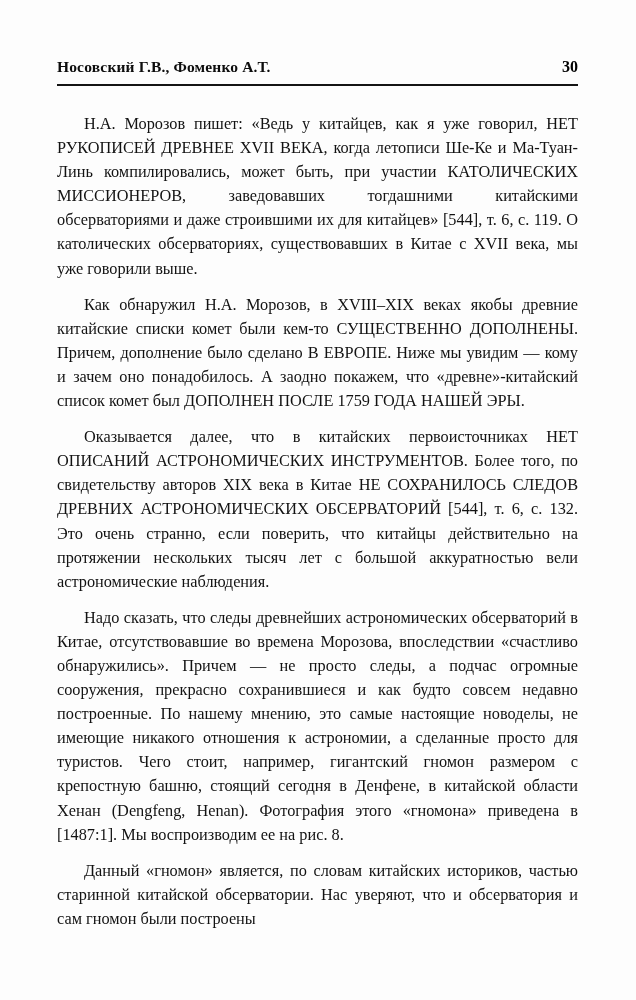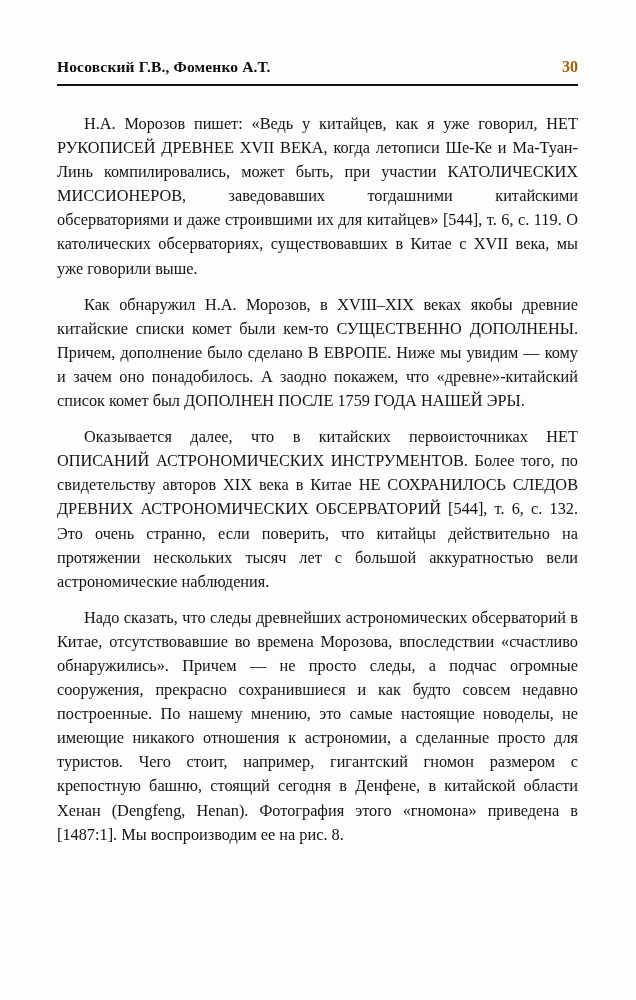--- a/index.html
+++ b/index.html
@@ -38,21 +38,21 @@
     font-weight: bold;
     font-size: 15.5px;
     letter-spacing: 0.15px;
     white-space: nowrap;
     color: #0d0d0d;
   }
   .running-head .folio {
     font-family: "Liberation Serif", "DejaVu Serif", serif;
     font-weight: bold;
     font-size: 16px;
-    color: #a16207;
+    color: #000000;
   }
   .head-rule {
     position: absolute;
     left: 57px;
     top: 84px;
     width: 521px;
     height: 2px;
     background: #141414;
   }
 
@@ -97,16 +97,17 @@
 
 
     <p class="para"><span class="indent"></span><span>Н.А. Морозов пишет: «Ведь у китайцев, как я уже говорил, НЕТ РУКОПИСЕЙ ДРЕВНЕЕ XVII ВЕКА, когда летописи Ше-Ке и Ма-Туан-Линь компилировались, может быть, при участии КАТОЛИЧЕСКИХ МИССИОНЕРОВ, заведовавших тогдашними китайскими обсерваториями и даже строившими их для китайцев» [544], т. 6, с. 119. О католических обсерваториях, существовавших в Китае с XVII века, мы уже говорили выше.</span></p>
 
     <p class="para"><span class="indent"></span><span>Как обнаружил Н.А. Морозов, в XVIII–XIX веках якобы древние китайские списки комет были кем-то СУЩЕСТВЕННО ДОПОЛНЕНЫ. Причем, дополнение было сделано В ЕВРОПЕ. Ниже мы увидим — кому и зачем оно понадобилось. А заодно покажем, что «древне»-китайский список комет был ДОПОЛНЕН ПОСЛЕ 1759 ГОДА НАШЕЙ ЭРЫ.</span></p>
 
     <p class="para"><span class="indent"></span><span>Оказывается далее, что в китайских первоисточниках НЕТ ОПИСАНИЙ АСТРОНОМИЧЕСКИХ ИНСТРУМЕНТОВ. Более того, по свидетельству авторов XIX века в Китае НЕ СОХРАНИЛОСЬ СЛЕДОВ ДРЕВНИХ АСТРОНОМИЧЕСКИХ ОБСЕРВАТОРИЙ [544], т. 6, с. 132. Это очень странно, если поверить, что китайцы действительно на протяжении нескольких тысяч лет с большой аккуратностью вели астрономические наблюдения.</span></p>
 
     <p class="para"><span class="indent"></span><span>Надо сказать, что следы древнейших астрономических обсерваторий в Китае, отсутствовавшие во времена Морозова, впоследствии «счастливо обнаружились». Причем — не просто следы, а подчас огромные сооружения, прекрасно сохранившиеся и как будто совсем недавно построенные. По нашему мнению, это самые настоящие новоделы, не имеющие никакого отношения к астрономии, а сделанные просто для туристов. Чего стоит, например, гигантский гномон размером с крепостную башню, стоящий сегодня в Денфене, в китайской области Хенан (Dengfeng, Henan). Фотография этого «гномона» приведена в [1487:1]. Мы воспроизводим ее на рис. 8.</span></p>
 
+    <p class="para"><span class="indent"></span><span>Данный «гномон» является, по словам китайских историков, частью старинной китайской обсерватории. Нас уверяют, что и обсерватория и сам гномон были построены</span></p>
 
   </div>
 
 </div>
 
 </body></html>

